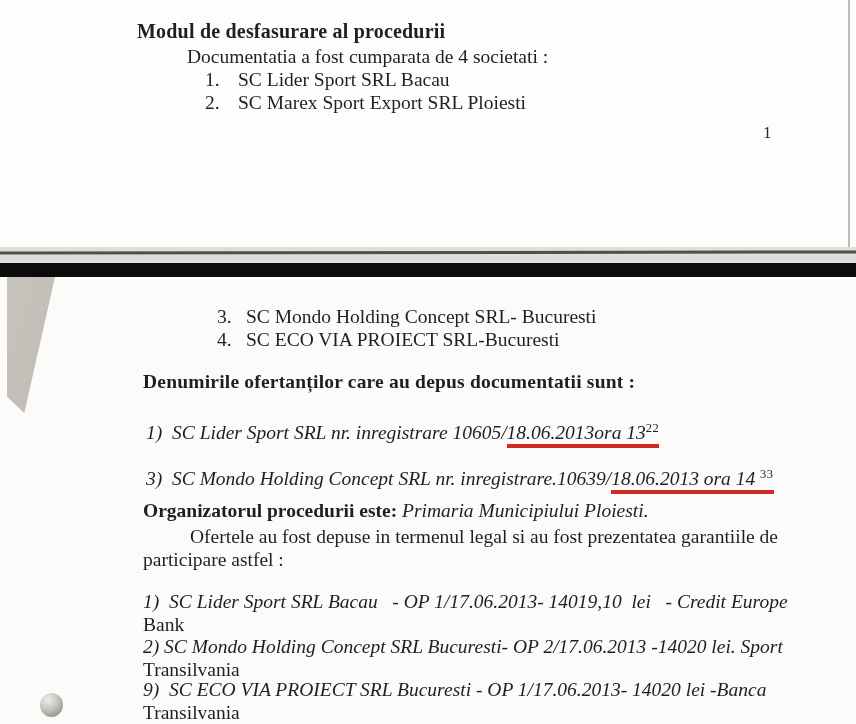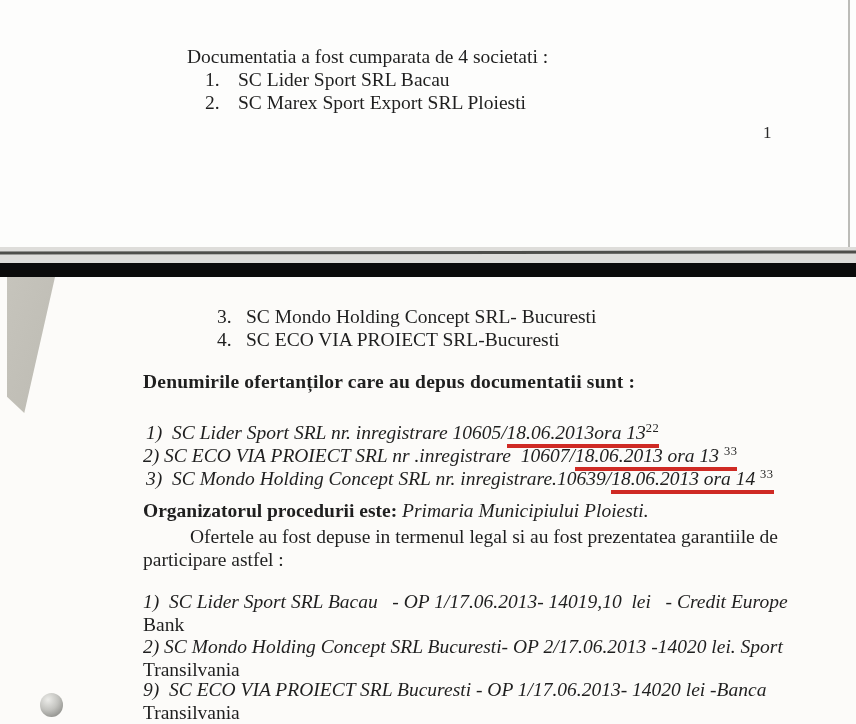--- a/index.html
+++ b/index.html
@@ -47,20 +47,21 @@
   .sup{font-size:12.5px;vertical-align:7px;letter-spacing:.5px;}
   .org{left:143px;top:500px;font-size:19.5px;}
   .guar{left:143px;top:525px;width:665px;font-size:19.5px;line-height:23px;text-indent:47px;}
   .ops{font-size:19.5px;line-height:22.5px;}
 </style>
 </head>
 <body>
 
 <div class="canvas">
 
+  <h1 class="abs h1">Modul de desfasurare al procedurii</h1>
   <p class="abs intro">Documentatia a fost cumparata de 4 societati :</p>
 
   <div class="abs li-row" style="left:205px;top:69px;">
     <span class="li-num">1.</span>
     <span>SC Lider Sport SRL Bacau</span>
   </div>
   <div class="abs li-row" style="left:205px;top:92px;">
     <span class="li-num">2.</span>
     <span>SC Marex Sport Export SRL Ploiesti</span>
   </div>
@@ -83,23 +84,20 @@
   <div class="abs li-row" style="left:217px;top:329px;">
     <span class="li-num" style="width:29px;">4.</span>
     <span>SC ECO VIA PROIECT SRL-Bucuresti</span>
   </div>
 
   <h1 class="abs h2">Denumirile ofertanților care au depus documentatii sunt :</h1>
 
   <p class="abs reg" style="left:146px;top:414px;">
     <span class="pre">1)  SC Lider Sport SRL nr. inregistrare 10605/</span><span class="redline"><span class="pre">18.06.2013ora 13</span><span class="sup">22</span></span>
   </p>
-  <p class="abs reg" style="left:143px;top:437px;">
-    <span class="pre">2) SC ECO VIA PROIECT SRL nr .inregistrare  10607/</span><span class="redline"><span class="pre">18.06.2013 ora 13 </span><span class="sup">33</span></span>
-  </p>
   <p class="abs reg" style="left:146px;top:460px;">
     <span class="pre">3)  SC Mondo Holding Concept SRL nr. inregistrare.10639/</span><span class="redline"><span class="pre">18.06.2013 ora 14 </span><span class="sup">33</span></span>
   </p>
 
   <p class="abs org">
     <span class="b">Organizatorul procedurii este:</span><span class="pre"> Primaria Municipiului Ploiesti.</span>
   </p>
 
   <p class="abs guar">Ofertele au fost depuse in termenul legal si au fost prezentatea garantiile de participare astfel :</p>
 

